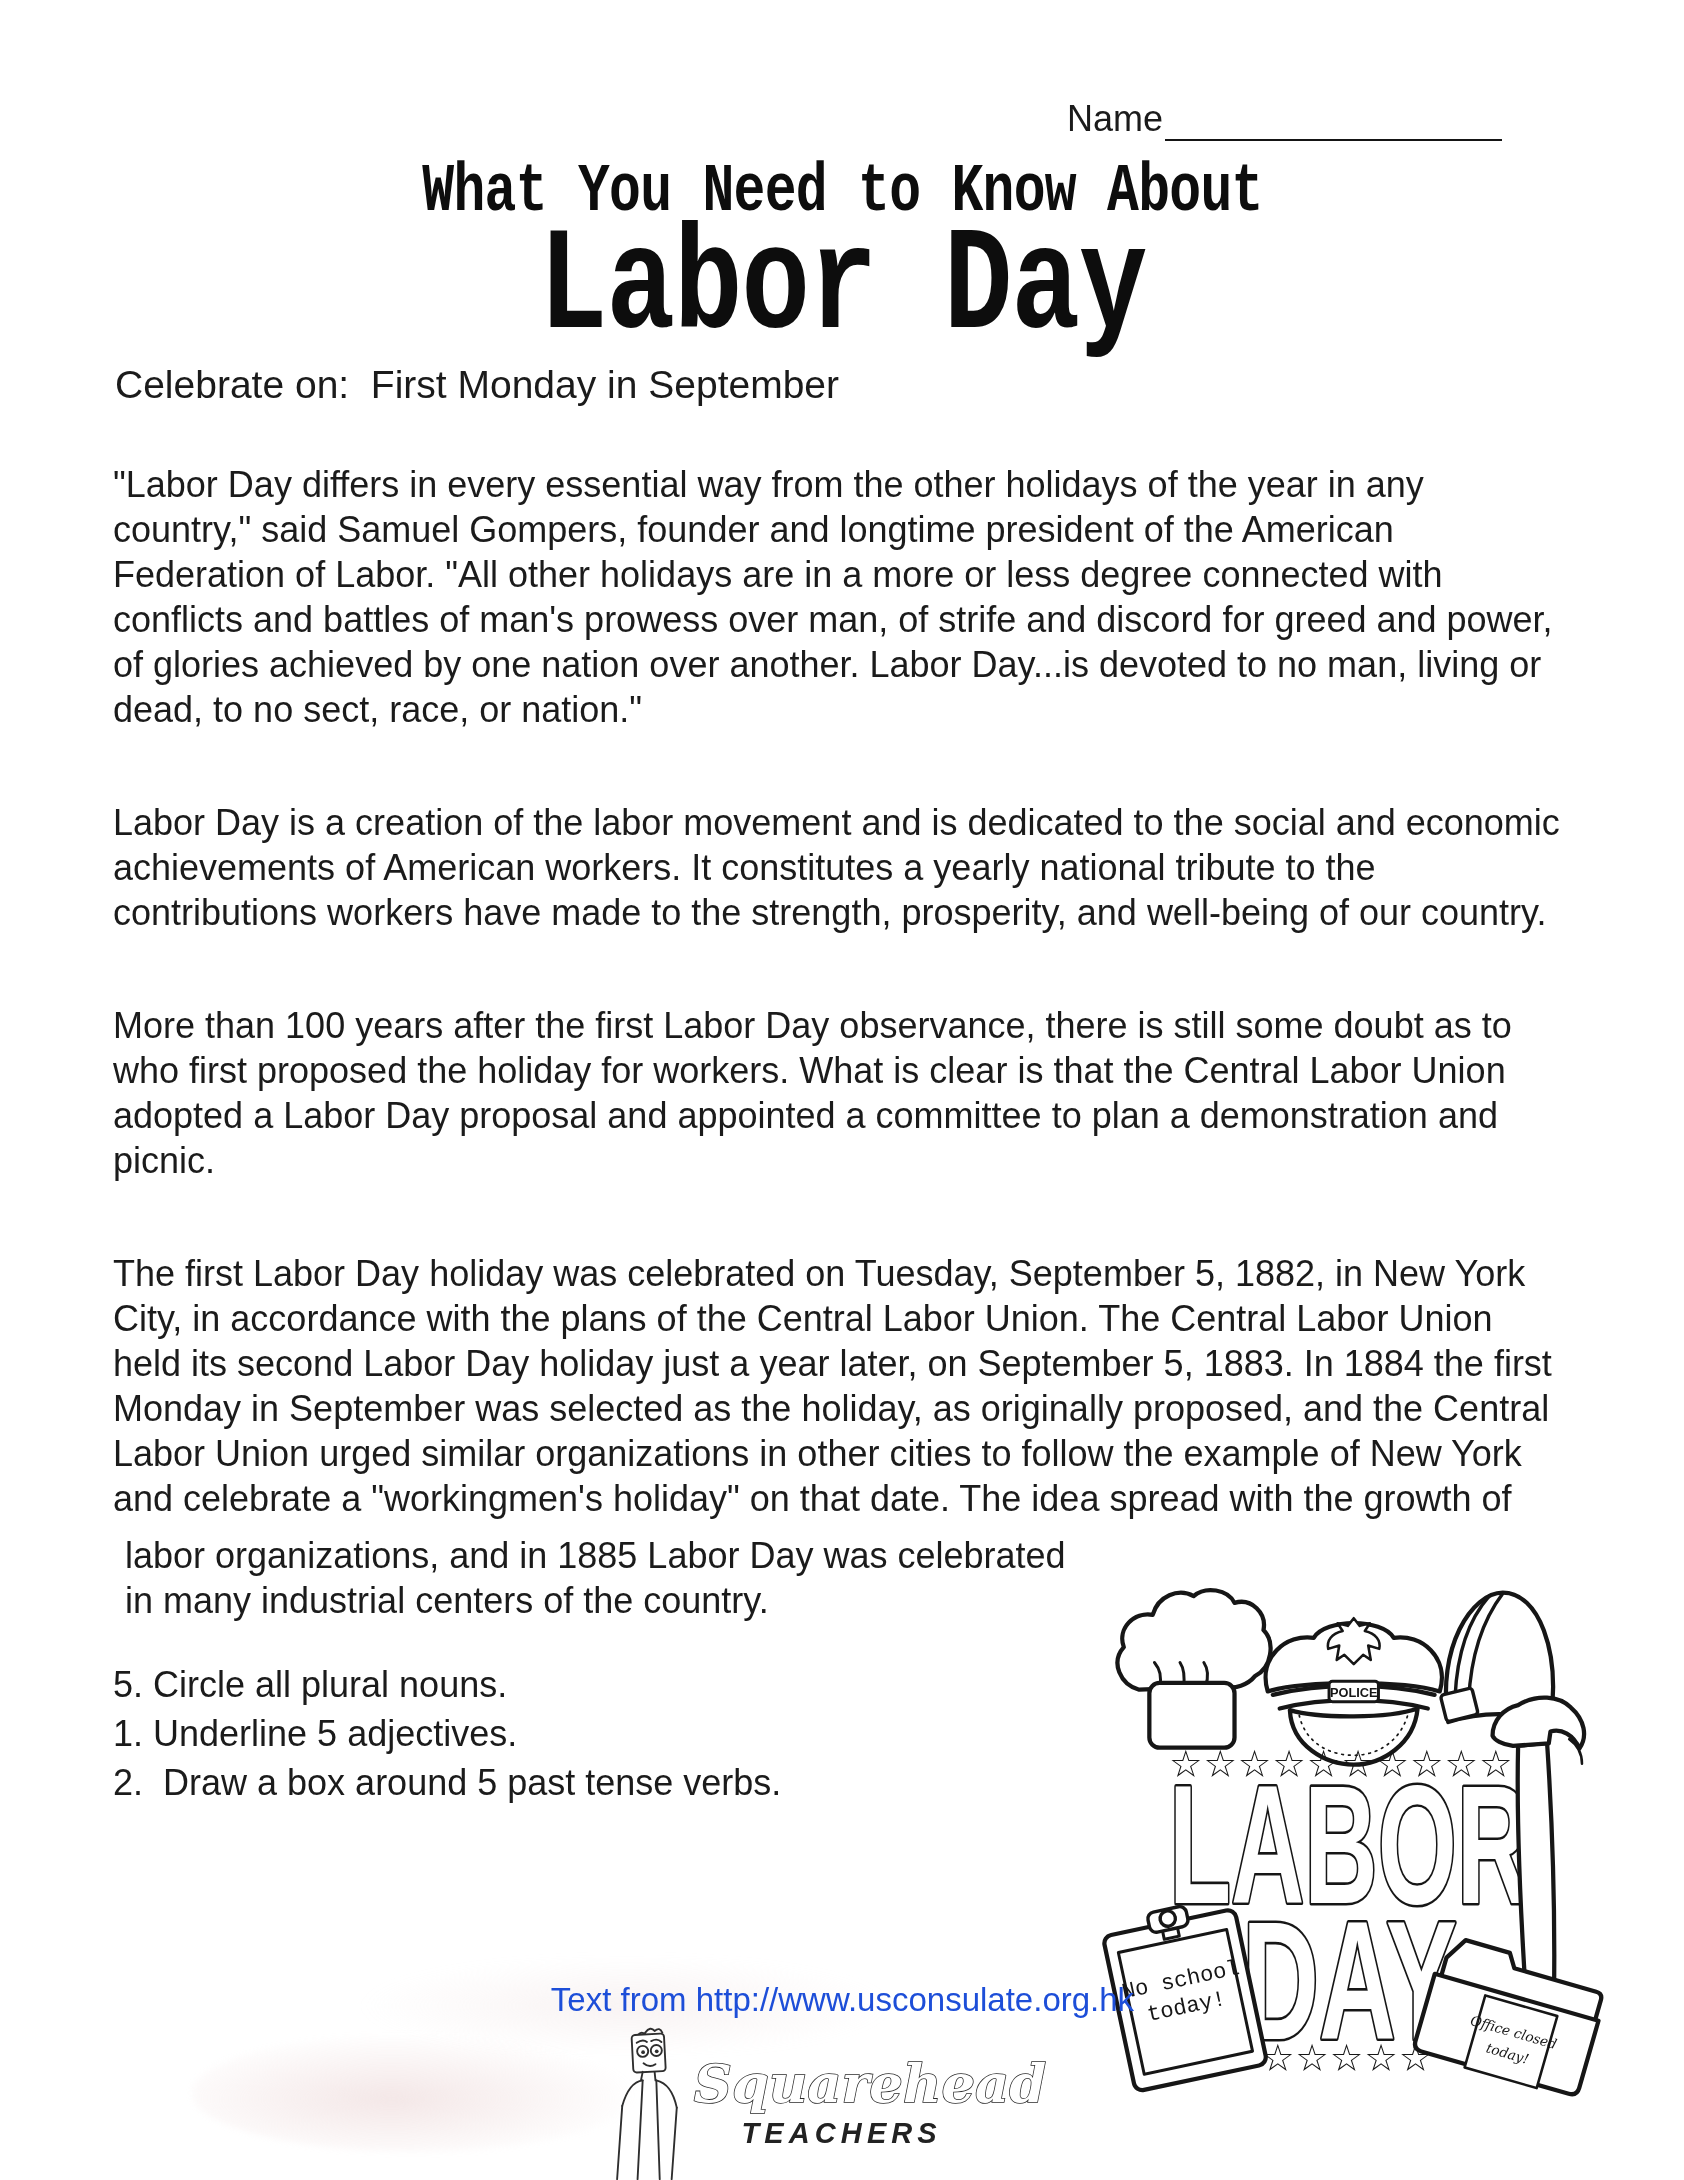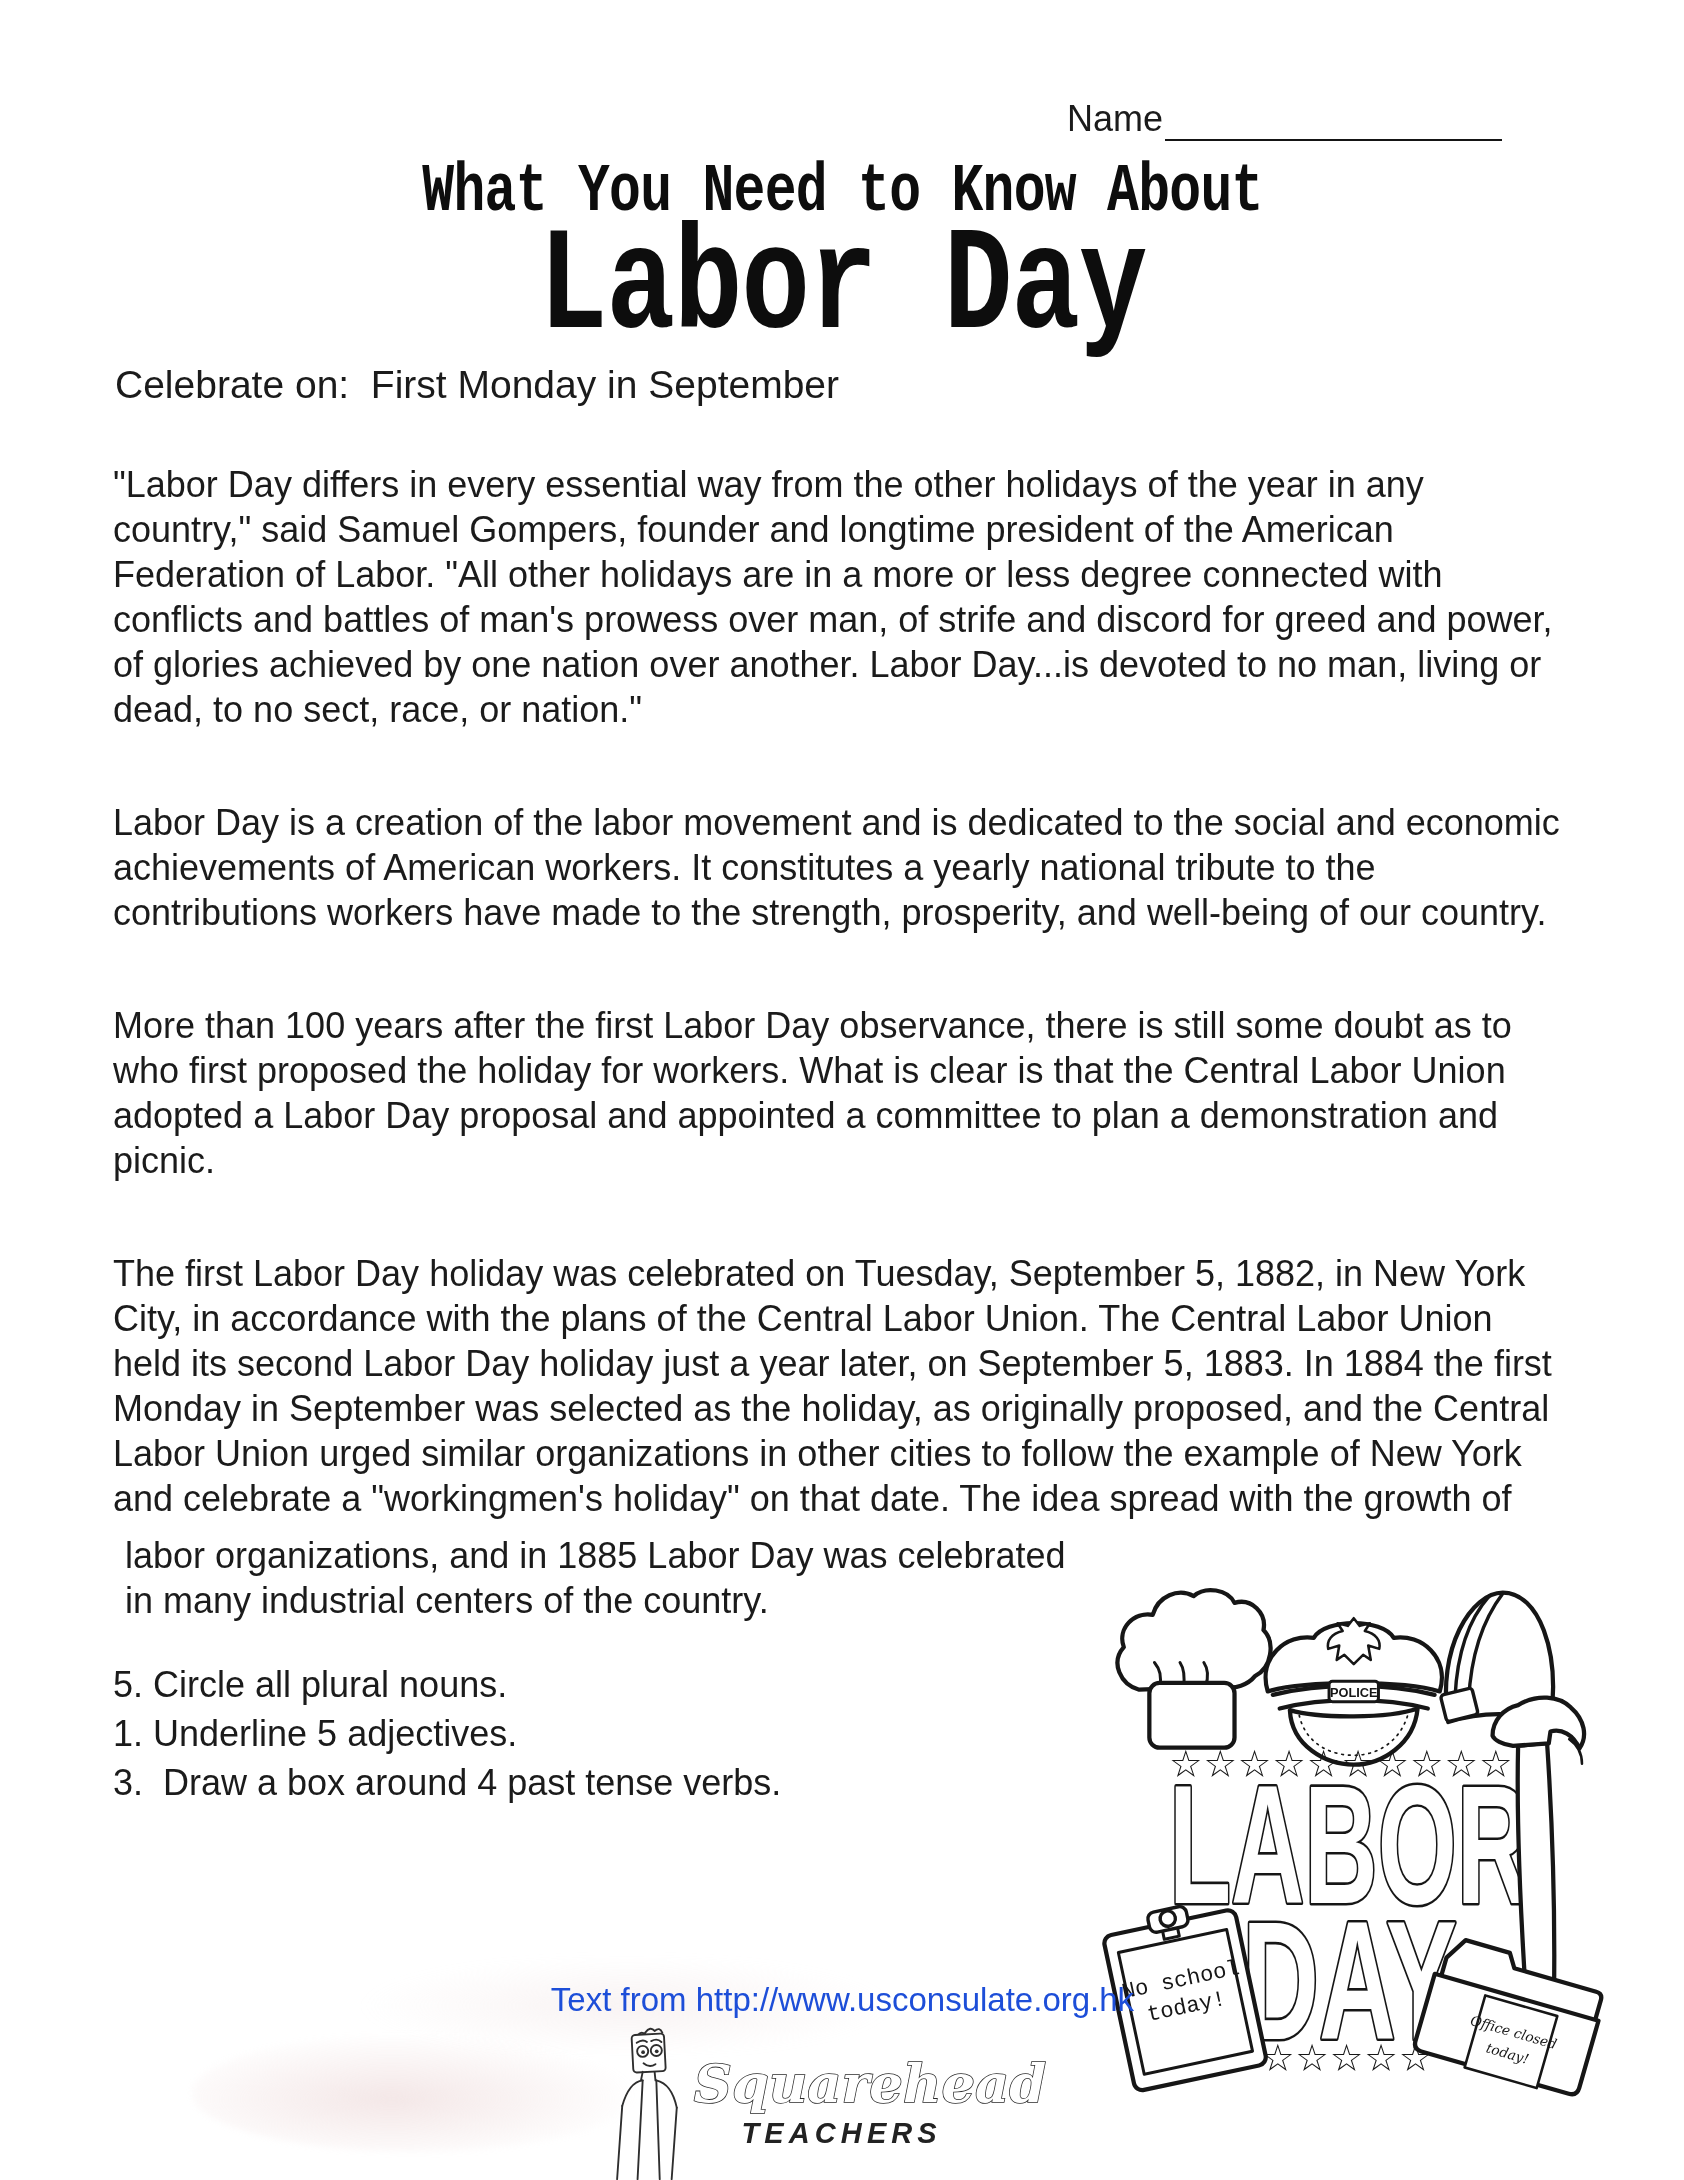--- a/index.html
+++ b/index.html
@@ -76,21 +76,21 @@
   <div class="body-col">
     <p>"Labor Day differs in every essential way from the other holidays of the year in any country," said Samuel Gompers, founder and longtime president of the American Federation of Labor. "All other holidays are in a more or less degree connected with conflicts and battles of man's prowess over man, of strife and discord for greed and power, of glories achieved by one nation over another. Labor Day...is devoted to no man, living or dead, to no sect, race, or nation."</p>
     <p>Labor Day is a creation of the labor movement and is dedicated to the social and economic achievements of American workers. It constitutes a yearly national tribute to the contributions workers have made to the strength, prosperity, and well-being of our country.</p>
     <p>More than 100 years after the first Labor Day observance, there is still some doubt as to who first proposed the holiday for workers. What is clear is that the Central Labor Union adopted a Labor Day proposal and appointed a committee to plan a demonstration and picnic.</p>
     <p class="p4a">The first Labor Day holiday was celebrated on Tuesday, September 5, 1882, in New York City, in accordance with the plans of the Central Labor Union. The Central Labor Union held its second Labor Day holiday just a year later, on September 5, 1883. In 1884 the first Monday in September was selected as the holiday, as originally proposed, and the Central Labor Union urged similar organizations in other cities to follow the example of New York and celebrate a "workingmen's holiday" on that date. The idea spread with the growth of</p>
     <div class="wrapzone">
       <p class="p4b">labor organizations, and in 1885 Labor Day was celebrated in many industrial centers of the country.</p>
       <div class="instructions">
         <div class="instr">5. Circle all plural nouns.</div>
         <div class="instr">1. Underline 5 adjectives.</div>
-        <div class="instr">3.  Draw a box around 4 past tense verbs.</div>
+        <div class="instr">2.  Draw a box around 5 past tense verbs.</div>
       </div>
     </div>
   </div>
 
   <div class="illustration">
     <svg width="528" height="511" viewBox="0 0 620 600" xmlns="http://www.w3.org/2000/svg">
       <g fill="#ffffff" stroke="#161616" stroke-width="5" stroke-linejoin="round" stroke-linecap="round">
 
         <g transform="translate(25,12)">
           <path d="M28,118 C6,112 -6,86 10,68 C2,46 22,26 44,30 C50,8 74,-2 92,8 C106,-4 132,0 140,16 C160,10 178,28 174,48 C188,62 184,92 164,102 C156,112 140,118 128,114 Z"></path>

